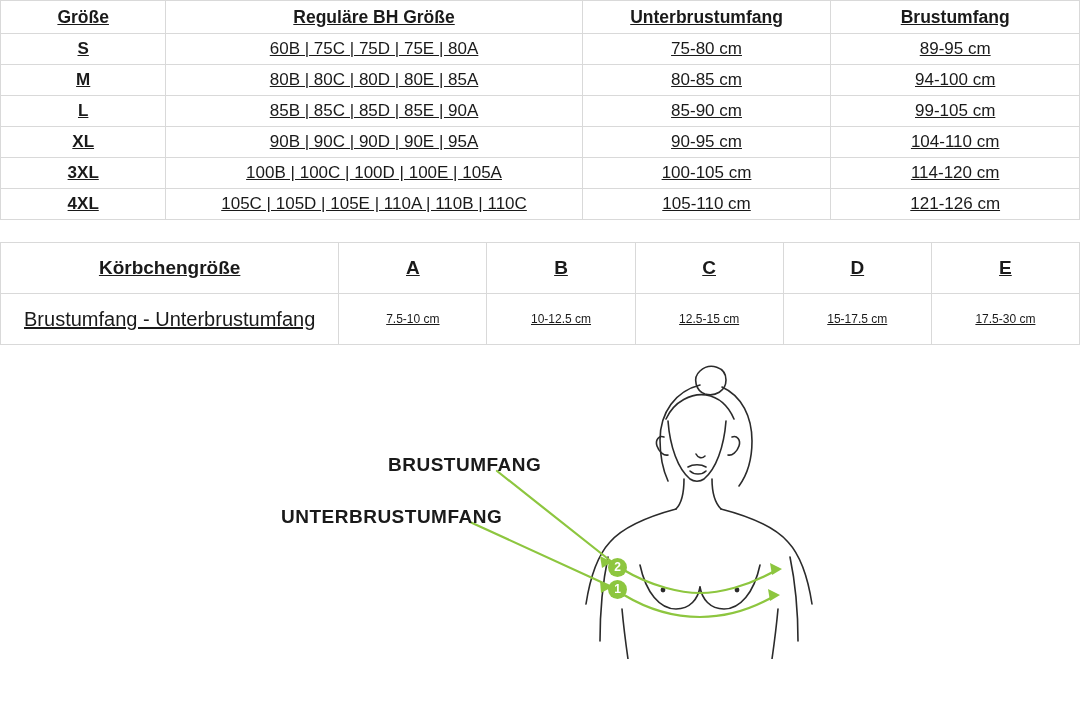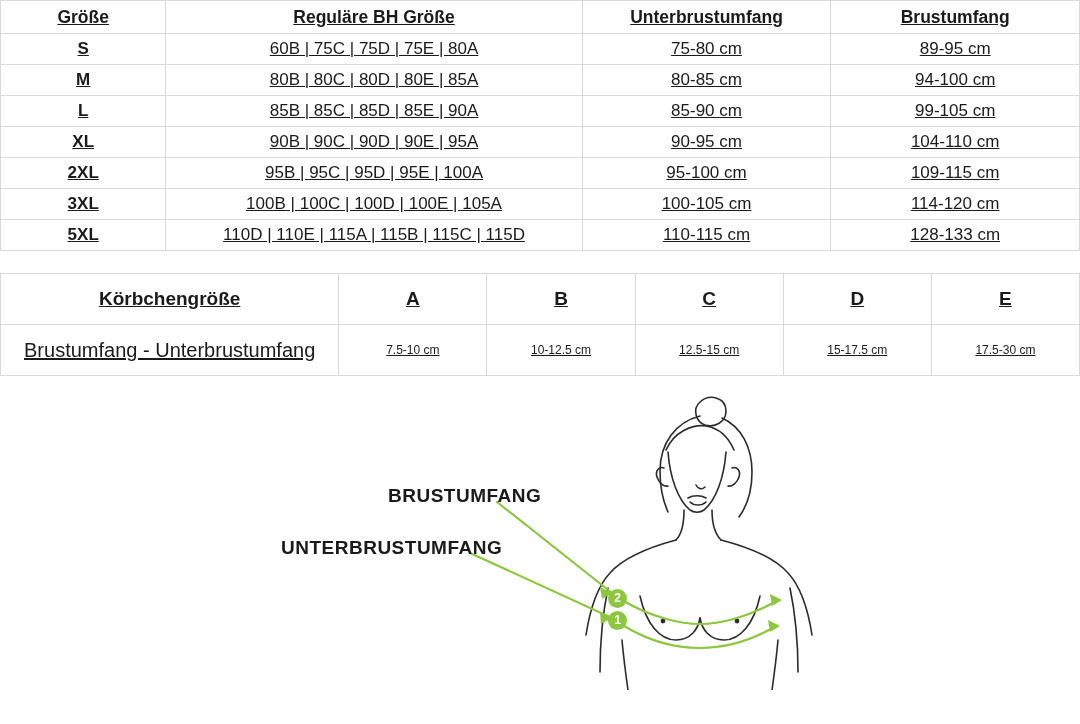--- a/index.html
+++ b/index.html
@@ -155,36 +155,30 @@
         <td>85-90 cm</td>
         <td>99-105 cm</td>
       </tr>
       <tr>
         <td class="sizecol">XL</td>
         <td>90B | 90C | 90D | 90E | 95A</td>
         <td>90-95 cm</td>
         <td>104-110 cm</td>
       </tr>
       <tr>
-        <td class="sizecol">2XL</td>
-        <td>95B | 95C | 95D | 95E | 100A</td>
-        <td>95-100 cm</td>
-        <td>109-115 cm</td>
-      </tr>
-      <tr>
         <td class="sizecol">3XL</td>
         <td>100B | 100C | 100D | 100E | 105A</td>
         <td>100-105 cm</td>
         <td>114-120 cm</td>
       </tr>
       <tr>
-        <td class="sizecol">5XL</td>
-        <td>110D | 110E | 115A | 115B | 115C | 115D</td>
-        <td>110-115 cm</td>
-        <td>128-133 cm</td>
+        <td class="sizecol">4XL</td>
+        <td>105C | 105D | 105E | 110A | 110B | 110C</td>
+        <td>105-110 cm</td>
+        <td>121-126 cm</td>
       </tr>
     </tbody>
   </table>
 
   <div class="cup-wrap">
     <table class="cup-table">
       <colgroup>
         <col class="cup-col-label">
           <col class="cup-col-val">
           <col class="cup-col-val">

